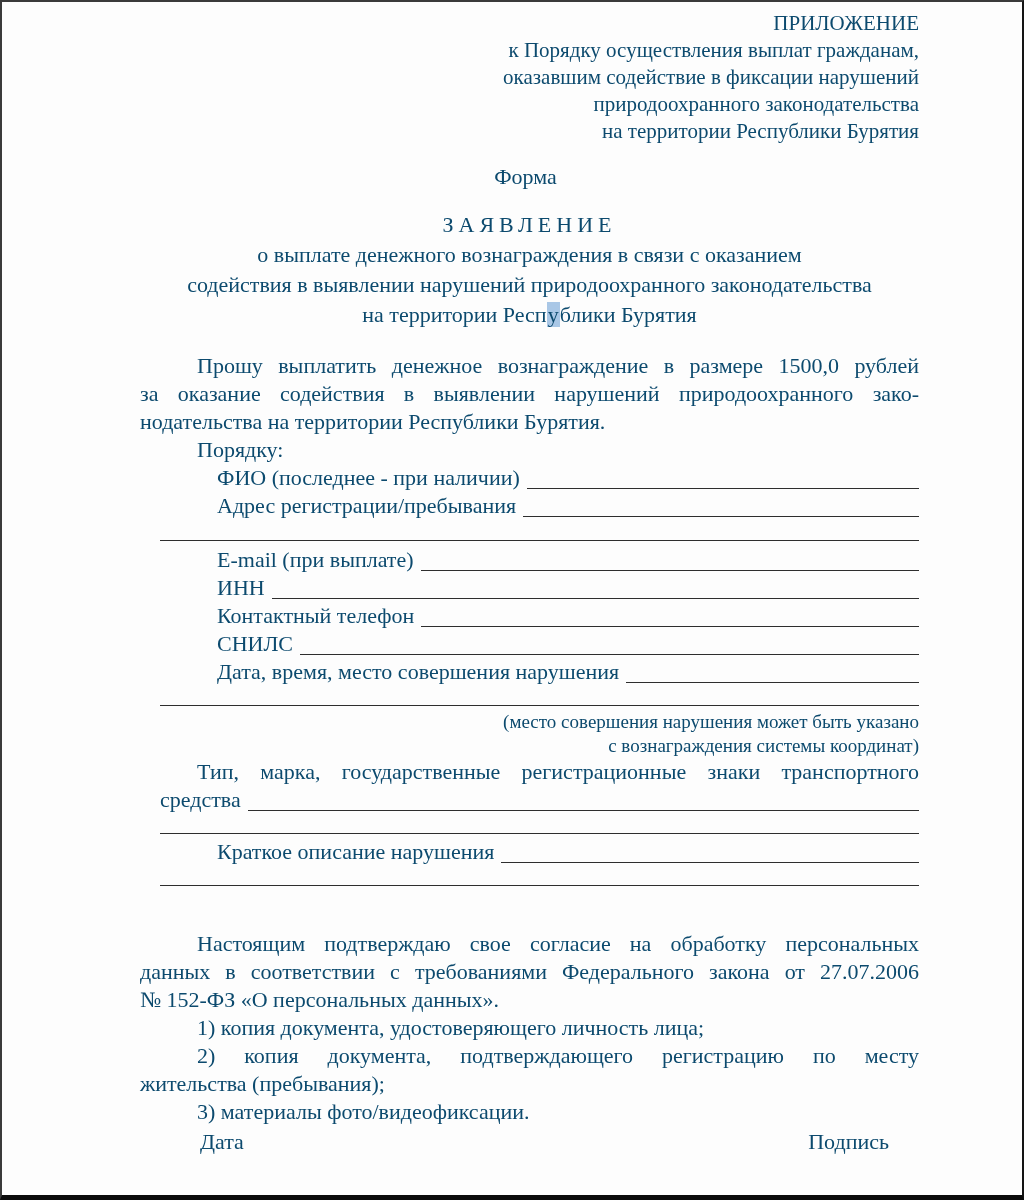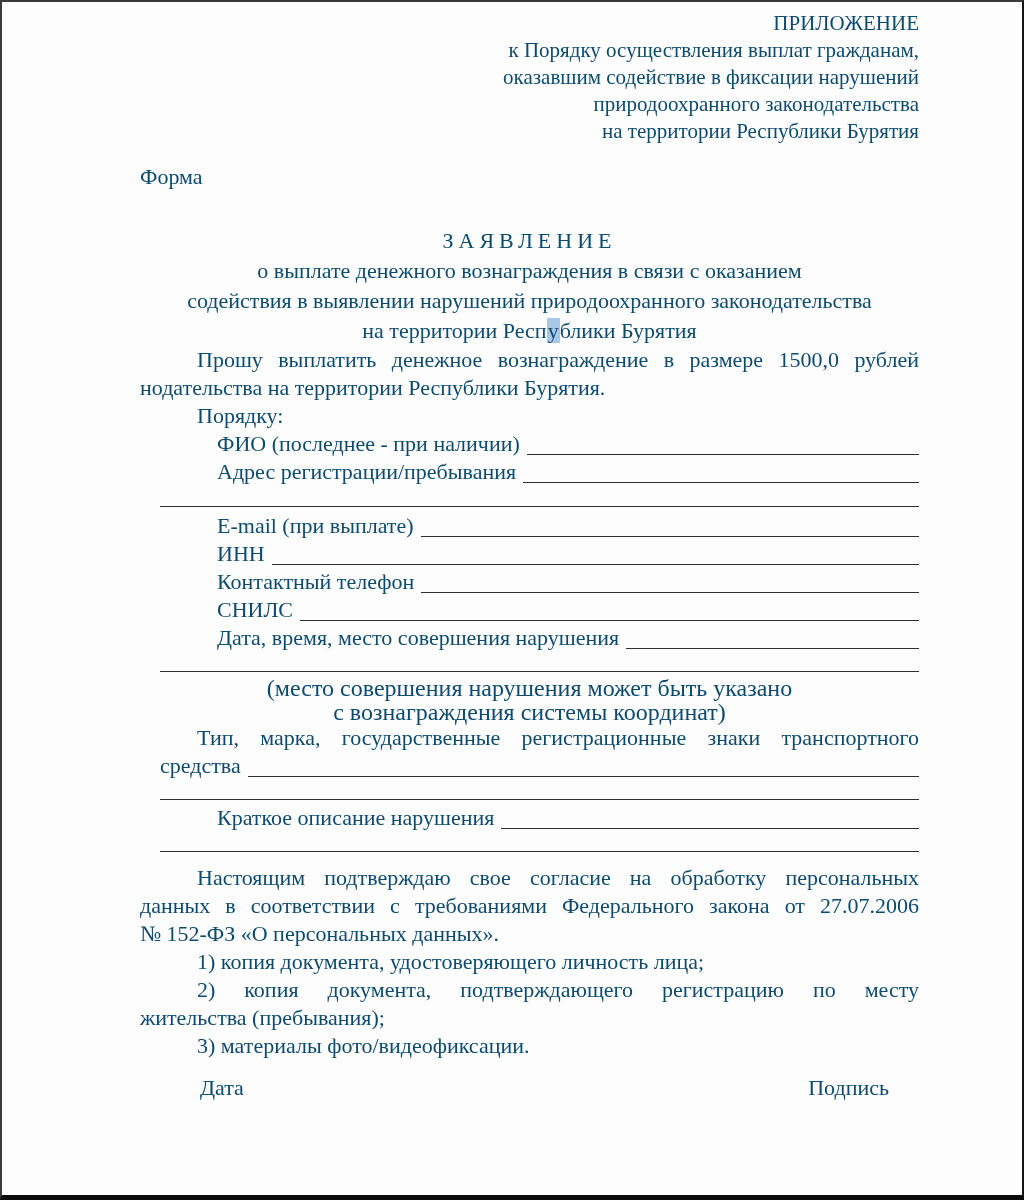--- a/index.html
+++ b/index.html
@@ -14,49 +14,49 @@
     border-top:2px solid #3a3a3a;
     border-left:2px solid #3a3a3a;
     border-right:2px solid #141414;
     border-bottom:5px solid #0b0b0b;
     overflow:hidden;
   }
   .content { padding:8px 103px 0 138px; }
 
   
   .hdr { text-align:right; font-size:21px; line-height:27px; }
-  .forma { text-align:left; margin-top:18px; line-height:27px; padding-right:8px; }
+  .forma { text-align:center; margin-top:18px; line-height:27px; padding-right:8px; }
 
   
-  .title { margin-top:36px; text-align:center; line-height:30px; }
+  .title { margin-top:20px; text-align:center; line-height:30px; }
   .title .t1 { letter-spacing:5px; }
 
   
-  .para { }
+  .para { margin-top:22px; }
   .line { line-height:28px; }
   .ind { padding-left:57px; }
   .just { text-align:justify; text-align-last:justify; }
 
   
   .frow { display:flex; line-height:28px;margin-left:20px; }
   .frow .lbl { white-space:pre; flex:0 0 auto; }
   .frow .ul { flex:1 1 auto; height:24px; border-bottom:1.5px solid #2e2e2e; margin-left:7px; }
   .frow.fullrow { line-height:24px; height:24px; }
   .frow.fullrow .ul { height:19px; margin-left:0; }
   .frow.h26 { line-height:26px; height:26px; }
   .frow.h26 .ul { height:20px; margin-left:0; }
 
   
-  .note { text-align:center; font-size:24px; line-height:24px; }
+  .note { text-align:right; font-size:19px; line-height:24px; }
 
   
-  .consent { margin-top:8px; }
+  .consent { margin-top:40px; }
 
   
-  .sigrow { display:flex; justify-content:space-between; margin-top:14px; line-height:28px; padding:0 30px 0 60px; }
+  .sigrow { display:flex; justify-content:space-between; margin-top:2px; line-height:28px; padding:0 30px 0 60px; }
 
   .sel { padding:0 1px; }
 </style>
 </head>
 <body>
 
 <div class="page">
   <div class="content">
 
     <div class="hdr">
@@ -71,20 +71,21 @@
 
     <div class="title">
       <div class="t1">ЗАЯВЛЕНИЕ</div>
       <div>о выплате денежного вознаграждения в связи с оказанием</div>
       <div>содействия в выявлении нарушений природоохранного законодательства</div>
       <div><span>на территории Респ</span><span class="sel" style="background-color:#a9c7e6">у</span><span>блики Бурятия</span></div>
     </div>
 
     <div class="para">
       <div class="line ind just">Прошу выплатить денежное вознаграждение в размере 1500,0 рублей</div>
+      <div class="line just">за оказание содействия в выявлении нарушений природоохранного зако-</div>
       <div class="line">нодательства на территории Республики Бурятия.</div>
     </div>
 
     <div class="line ind">Порядку:</div>
 
     <div class="frow ind">
       <span class="lbl">ФИО (последнее - при наличии)</span>
       <span class="ul"></span>
     </div>
 

